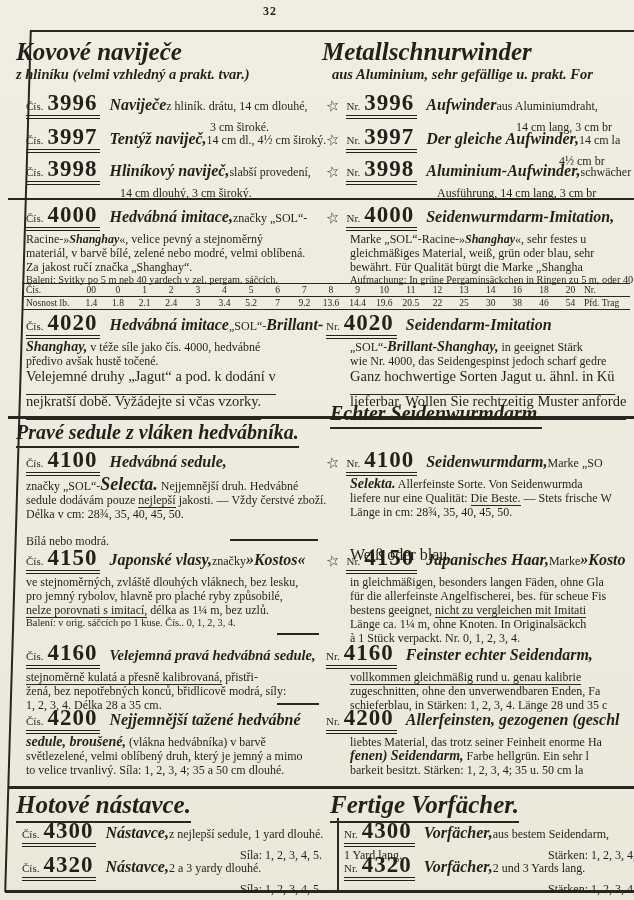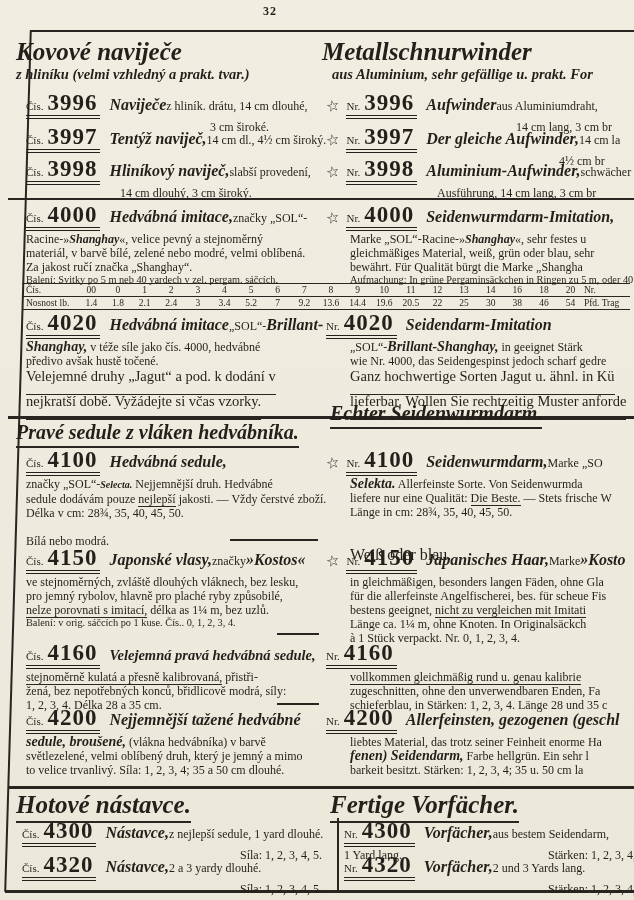--- a/index.html
+++ b/index.html
@@ -264,21 +264,21 @@
   </div>
 
   <div class="e" style="left:26px;top:449px;width:300px;">
     <div class="l1">
       <span class="nw">
           <span class="pfx">Čís.</span>
           <span class="num">4100</span>
         </span>
       <span class="t">Hedvábná sedule,</span>
     </div>
-    <div class="ln"><span>značky „SOL“-</span><span class="bi" style="font-size:10px;">Selecta.</span><span> Nejjemnější druh. Hedvábné</span></div>
+    <div class="ln"><span>značky „SOL“-</span><span class="bi" style="font-size:18px;">Selecta.</span><span> Nejjemnější druh. Hedvábné</span></div>
     <div class="ln"><span>sedule dodávám pouze </span><span class="u">nejlepší</span><span> jakosti. — Vždy čerstvé zboží.</span></div>
     <div class="ln ctr">Délka v cm: 28¾, 35, 40, 45, 50.</div>
   </div>
 
   <div class="e de" style="left:326px;top:449px;width:308px;">
     <div class="l1">
       <span class="star">☆</span>
       <span class="nw">
           <span class="pfx">Nr.</span>
           <span class="num">4100</span>
@@ -343,20 +343,21 @@
     <div class="ln">žená, bez nepotřebných konců, břidlicově modrá, síly:</div>
     <div class="ln">1, 2, 3, 4. Délka 28 a 35 cm.</div>
   </div>
 
   <div class="e de" style="left:326px;top:642px;width:308px;">
     <div class="l1">
       <span class="nw">
           <span class="pfx">Nr.</span>
           <span class="num">4160</span>
         </span>
+      <span class="t">Feinster echter Seidendarm,</span>
     </div>
     <div class="ln"><span class="u">vollkommen gleichmäßig rund u. genau kalibrie</span></div>
     <div class="ln">zugeschnitten, ohne den unverwendbaren Enden, Fa</div>
     <div class="ln">schieferblau, in Stärken: 1, 2, 3, 4.  Länge 28 und 35 c</div>
   </div>
 
   <div class="hr" style="left:277px;top:703px;width:42px;height:1.5px;"></div>
 
   <div class="e" style="left:26px;top:707px;width:300px;">
     <div class="l1">

